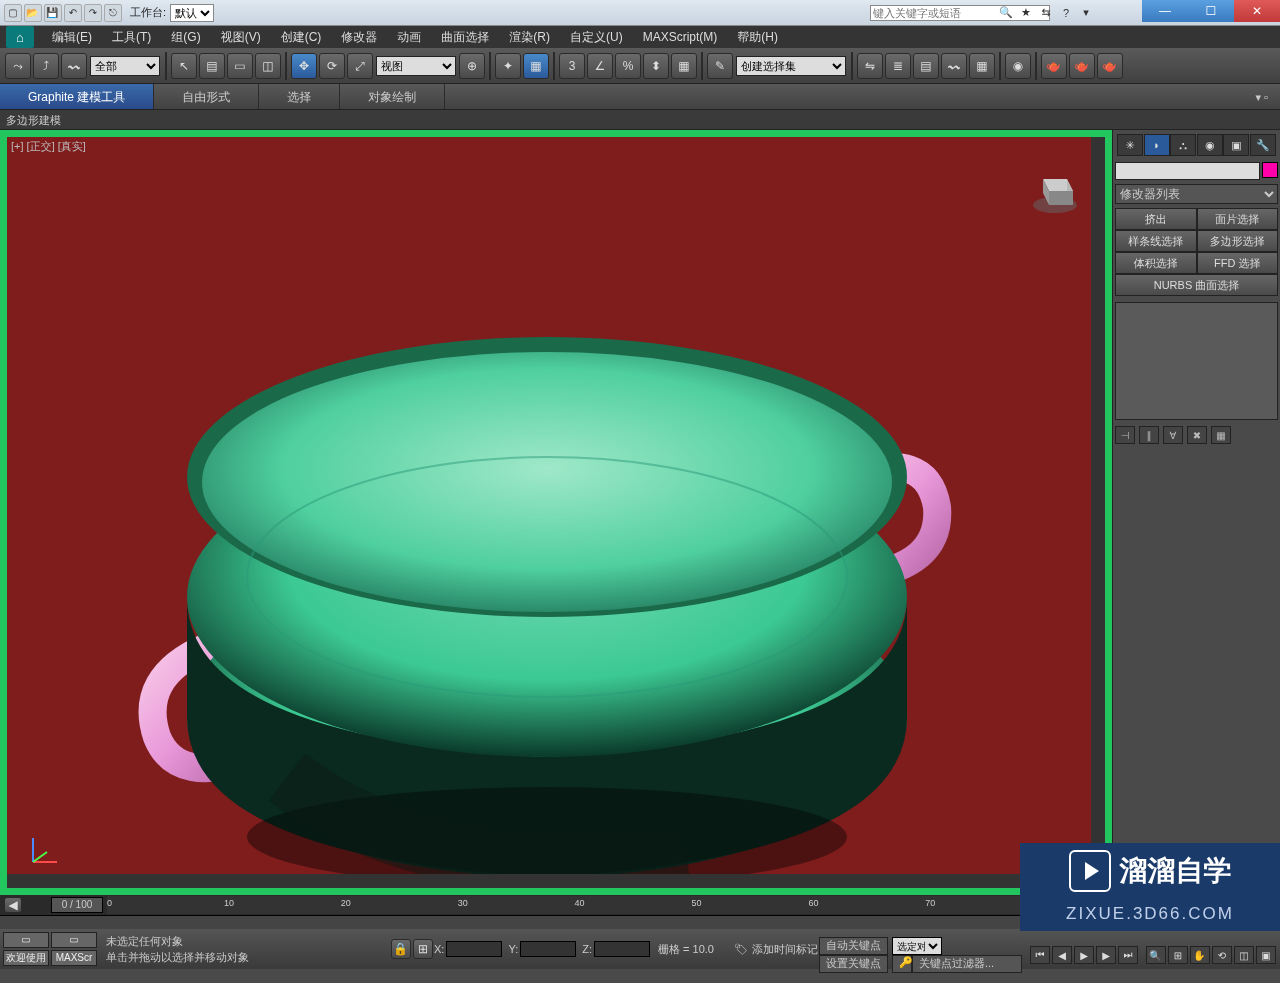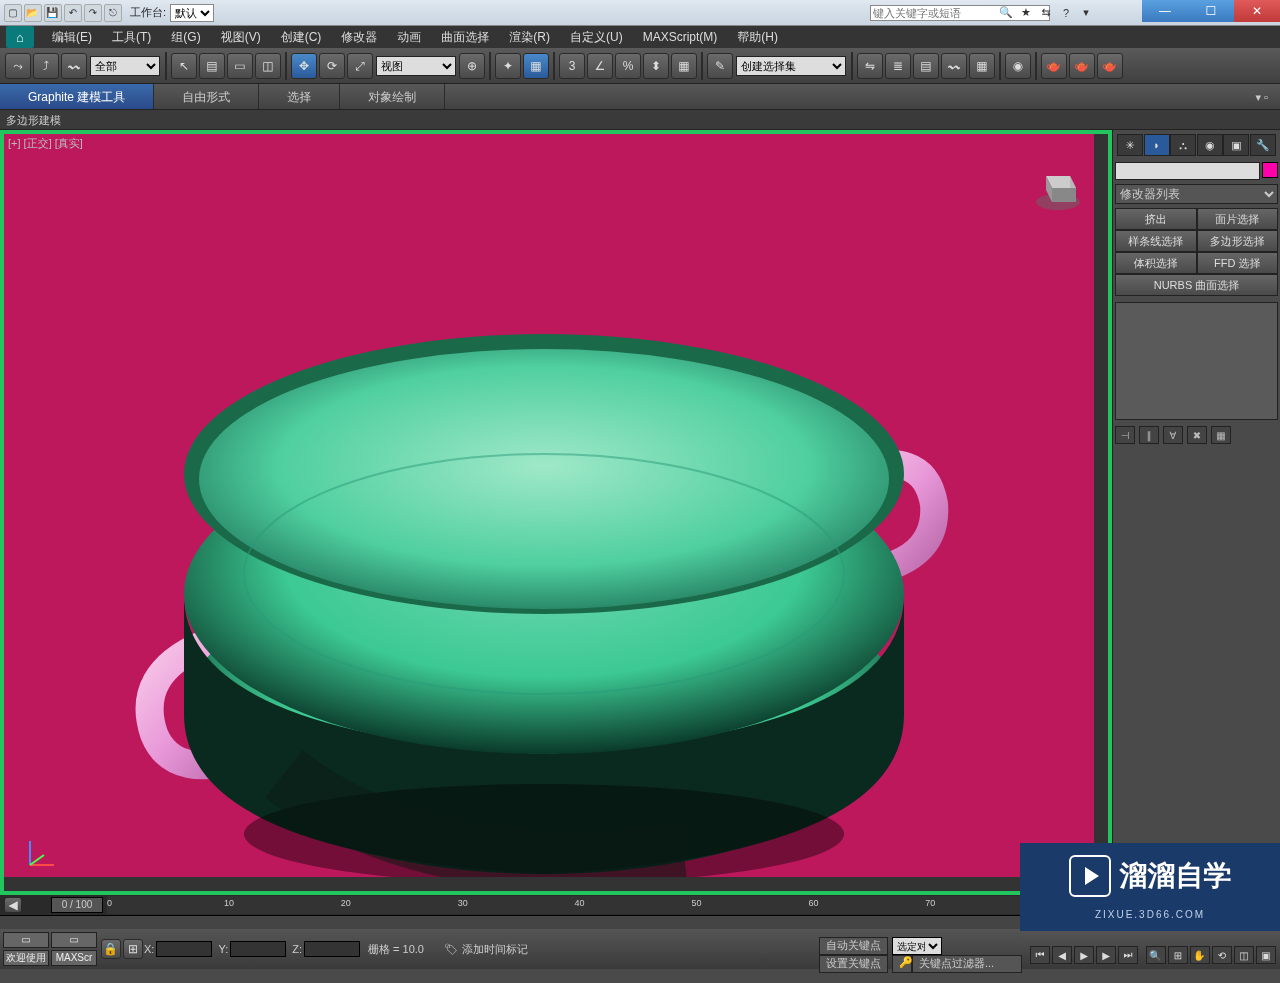--- a/index.html
+++ b/index.html
@@ -37,21 +37,21 @@
 
 .ribbon { height:26px; background:linear-gradient(#585858,#424242); display:flex; border-bottom:1px solid #222;}
 .rtab { padding:0 28px; line-height:26px; font-size:12px; color:#ccc; border-right:1px solid #2a2a2a;}
 .rtab.active { background:linear-gradient(#3a6aaa,#2a4a8a); color:#fff;}
 .ribbon .drop { margin-left:auto; padding:0 12px; line-height:26px; color:#ccc;}
 
 .subrib { height:20px; background:#3a3a3a; border-bottom:1px solid #222; padding-left:6px; font-size:11px; color:#ccc; line-height:20px;}
 
 
 .main { display:flex; height:765px;}
-.viewport { flex:1; background:#be185d; border:4px solid #22c55e; position:relative; overflow:hidden;}
+.viewport { flex:1; background:#7f1d1d; border:7px solid #22c55e; position:relative; overflow:hidden;}
 .vp-label { position:absolute; top:2px; left:4px; font-size:11px; color:#bbb;}
 .vp-cube { position:absolute; top:20px; right:18px; width:64px; height:64px;}
 .vp-axis { position:absolute; bottom:18px; left:18px; width:40px; height:40px;}
 
 
 .pot { position:absolute; left:120px; top:160px; width:830px; height:620px;}
 
 
 .cmdpanel { width:168px; background:#4a4a4a; border-left:1px solid #222; padding:2px; overflow:hidden;}
 .cp-tabs { display:flex; justify-content:space-between; padding:2px;}
@@ -95,21 +95,21 @@
 .st-trans { display:flex; gap:2px; margin-left:4px;}
 .st-trans .tb { width:20px; height:18px; background:#444; border:1px solid #222; color:#ddd; font-size:10px; display:flex; align-items:center; justify-content:center;}
 .st-filter { width:110px; font-size:11px;}
 
 
 .watermark { position:absolute; right:0; bottom:52px; width:260px; height:88px; background:#1a3a6a; display:flex; align-items:center; justify-content:center; flex-direction:column;}
 .watermark .wm-row { display:flex; align-items:center; gap:9px;}
 .watermark .wm-ico { width:42px; height:42px; border:2px solid #fff; border-radius:6px; display:flex; align-items:center; justify-content:center;}
 .watermark .wm-tri { width:0; height:0; border-left:14px solid #fff; border-top:9px solid transparent; border-bottom:9px solid transparent; margin-left:4px;}
 .watermark .wm-txt { color:#fff; font-size:28px; font-weight:bold;}
-.watermark .wm-sub { color:#c0d0e8; font-size:10px; letter-spacing:2px; margin-top:12px;}
+.watermark .wm-sub { color:#c0d0e8; font-size:17px; letter-spacing:2px; margin-top:12px;}
 </style>
 </head>
 <body>
 
 <div class="titlebar">
   <div class="qat">
     <div class="qat-btn">▢</div>
     <div class="qat-btn">📂</div>
     <div class="qat-btn">💾</div>
     <div class="qat-btn">↶</div>
@@ -314,20 +314,24 @@
   <div class="st-left">
     <div style="display:flex">
       <div class="st-btn" style="flex:1">▭</div>
       <div class="st-btn" style="flex:1">▭</div>
     </div>
     <div style="display:flex">
       <div class="st-btn" style="flex:1">欢迎使用</div>
       <div class="st-btn" style="flex:1">MAXScr</div>
     </div>
   </div>
+  <div class="st-prompt">
+    <div>未选定任何对象</div>
+    <div>单击并拖动以选择并移动对象</div>
+  </div>
   <div class="tb-btn" style="width:20px;height:20px">🔒</div>
   <div class="tb-btn" style="width:20px;height:20px">⊞</div>
   <div class="st-coords">
     <div class="st-coord">
         <span>X:</span>
         <input style="">
       </div>
     <div class="st-coord">
         <span>Y:</span>
         <input style="">

